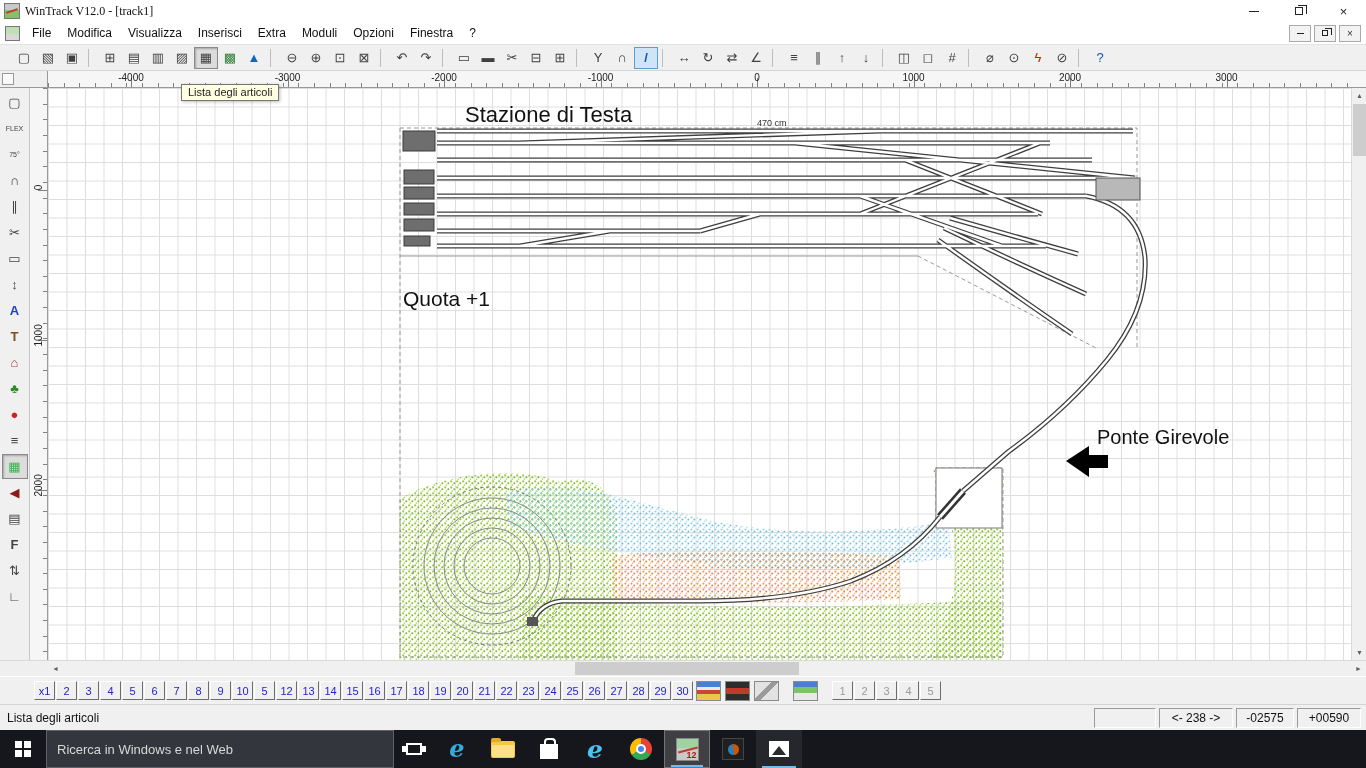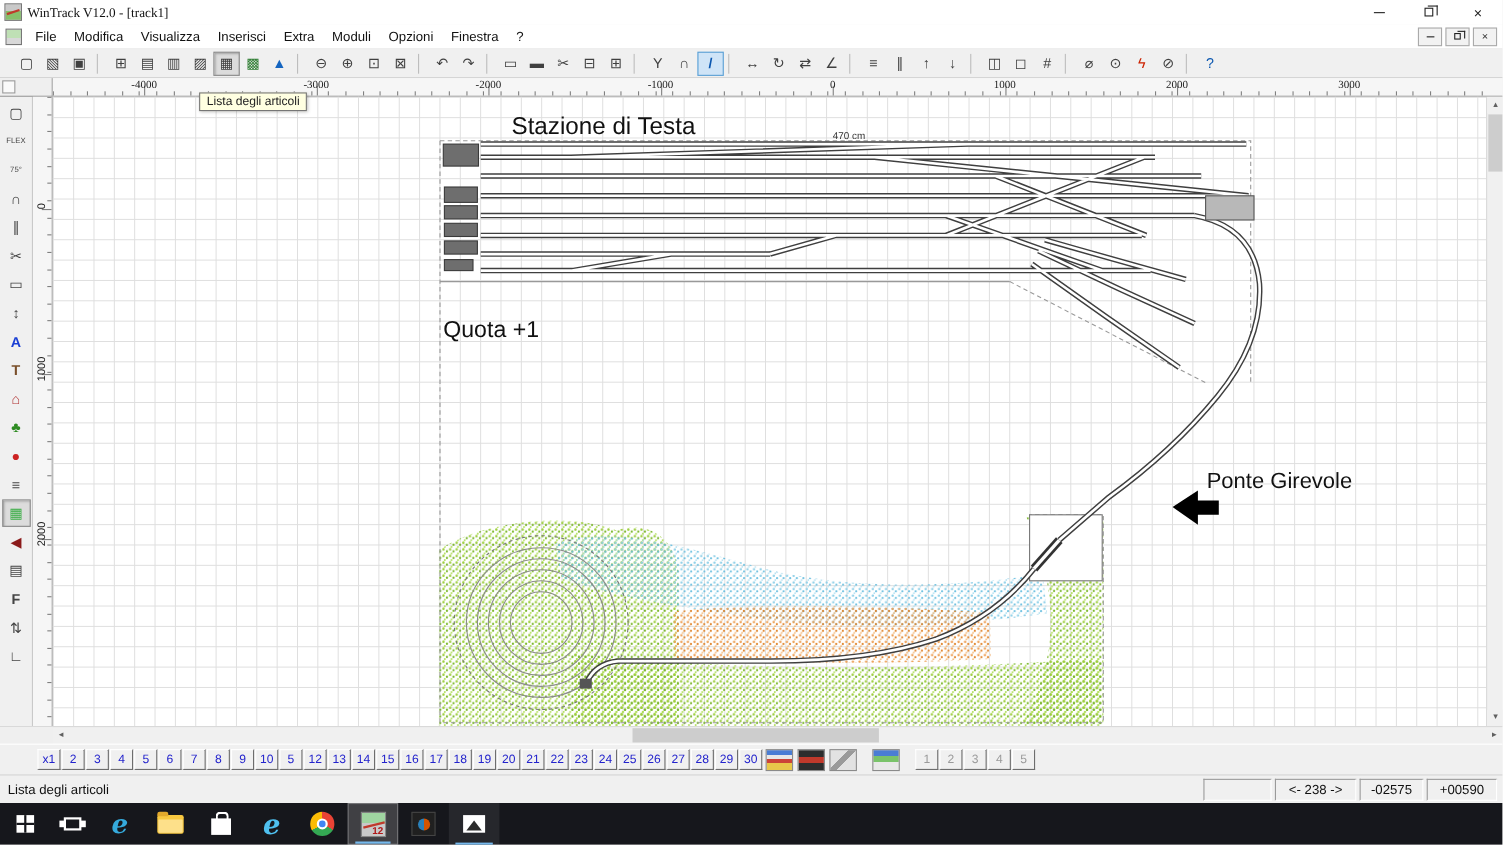--- a/index.html
+++ b/index.html
@@ -37,21 +37,21 @@
   .tbtn.active { border:1px solid #5a9fd4; background:#cfe4f7; font-weight:bold; }
   .tsep { width:7px; height:18px; border-left:1px solid #bdbdbd; margin:0 3px 0 4px; }
 
   
   .ruler-row { height:17px; display:flex; flex:0 0 auto; background:#f0f0f0; }
   .ruler-corner { width:48px; flex:0 0 auto; border-right:1px solid #9a9a9a; border-bottom:1px solid #9a9a9a; background:#efefef; position:relative; }
   .corner-btn { position:absolute; left:2px; top:2px; width:12px; height:12px; border:1px solid #999; background:#fafafa; }
   .ruler-h { position:relative; flex:1; background:#f6f6f6; border-bottom:1px solid #9a9a9a; overflow:hidden; }
   .tick { position:absolute; bottom:0; width:1px; height:4px; background:#808080; }
   .tick.tall { height:9px; }
-  .rlabel { position:absolute; top:1px; transform:translateX(-50%); font-size:10px; color:#222;font-family:Liberation Serif, serif; }
+  .rlabel { position:absolute; top:1px; transform:translateX(-50%); font-size:10px; color:#222; }
 
   
   .main { flex:1; display:flex; min-height:0; }
   .tools-left { width:30px; flex:0 0 auto; background:#f0f0f0; border-right:1px solid #c9c9c9; display:flex; flex-direction:column; align-items:center; padding-top:2px; gap:1px; }
   .ltbtn { width:26px; height:25px; display:flex; align-items:center; justify-content:center; font-size:13px; color:#444; border:1px solid transparent; cursor:default; overflow:hidden; }
   .ltbtn.pressed { border:1px solid #8a8a8a; background:#dcdcdc; box-shadow:inset 1px 1px 2px rgba(0,0,0,.25); }
   .ltbtn.small { font-size:7px; letter-spacing:0; }
   .ltbtn.bold { font-weight:bold; }
 
   .ruler-v { width:18px; flex:0 0 auto; position:relative; background:#f6f6f6; border-right:1px solid #9a9a9a; overflow:hidden; }
@@ -579,20 +579,23 @@
     <div class="spanel gap"></div>
     <div class="spanel rng">&lt;- 238 -&gt;</div>
     <div class="spanel cx">-02575</div>
     <div class="spanel cy">+00590</div>
   </div>
 
   <div class="taskbar">
     <div class="start-btn">
         <div class="winlogo"></div>
       </div>
+    <div class="searchbox">
+      <span>Ricerca in Windows e nel Web</span>
+    </div>
     <div class="taskview-btn">
         <div class="ic-taskview"></div>
       </div>
     <div id="taskbar-apps">
         <div class="tapp">
           <span class="appicon ic-edge">e</span>
         </div>
         <div class="tapp">
           <span class="appicon ic-file-explorer"></span>
         </div>

